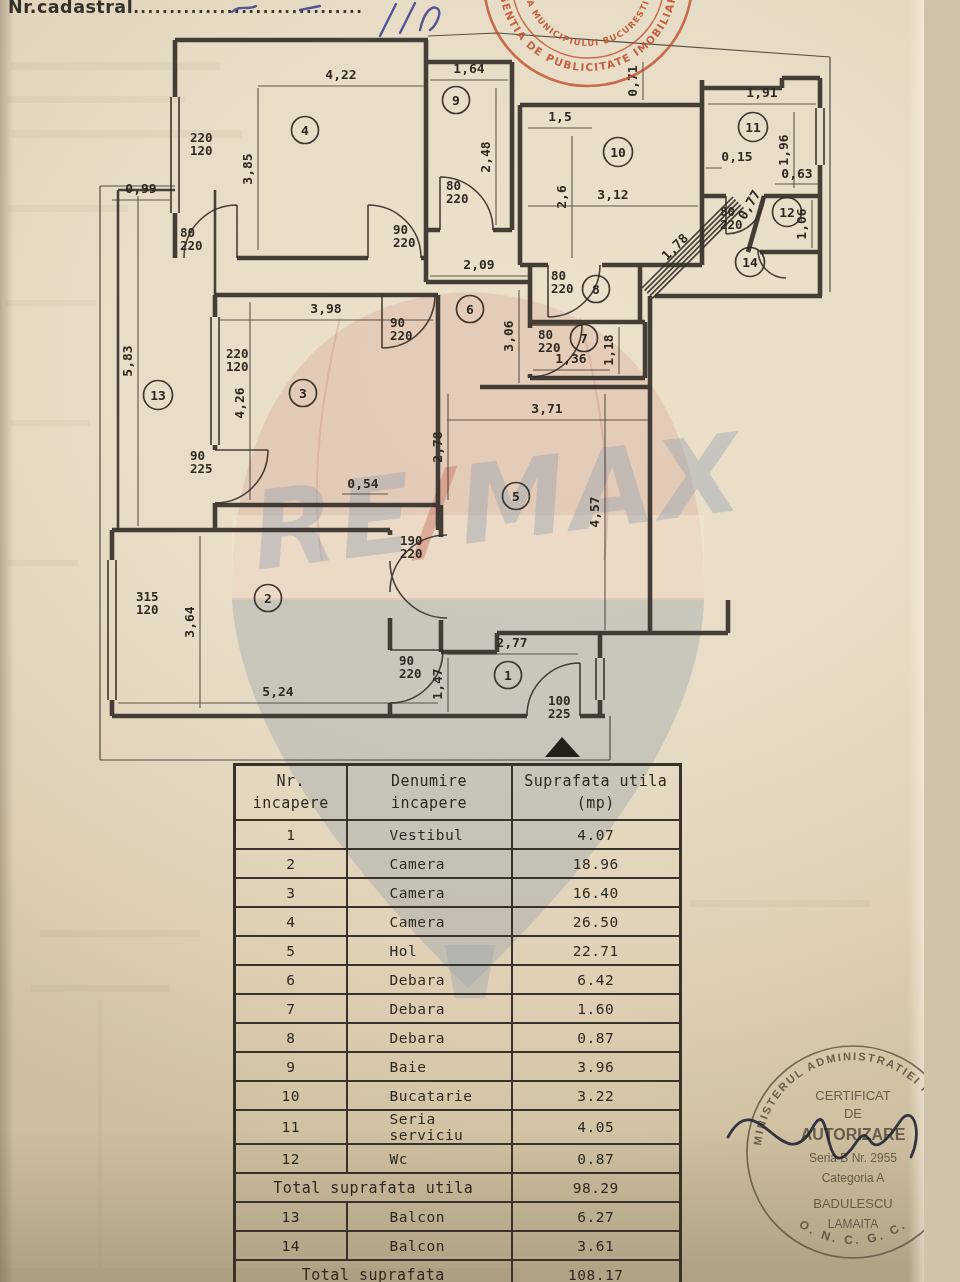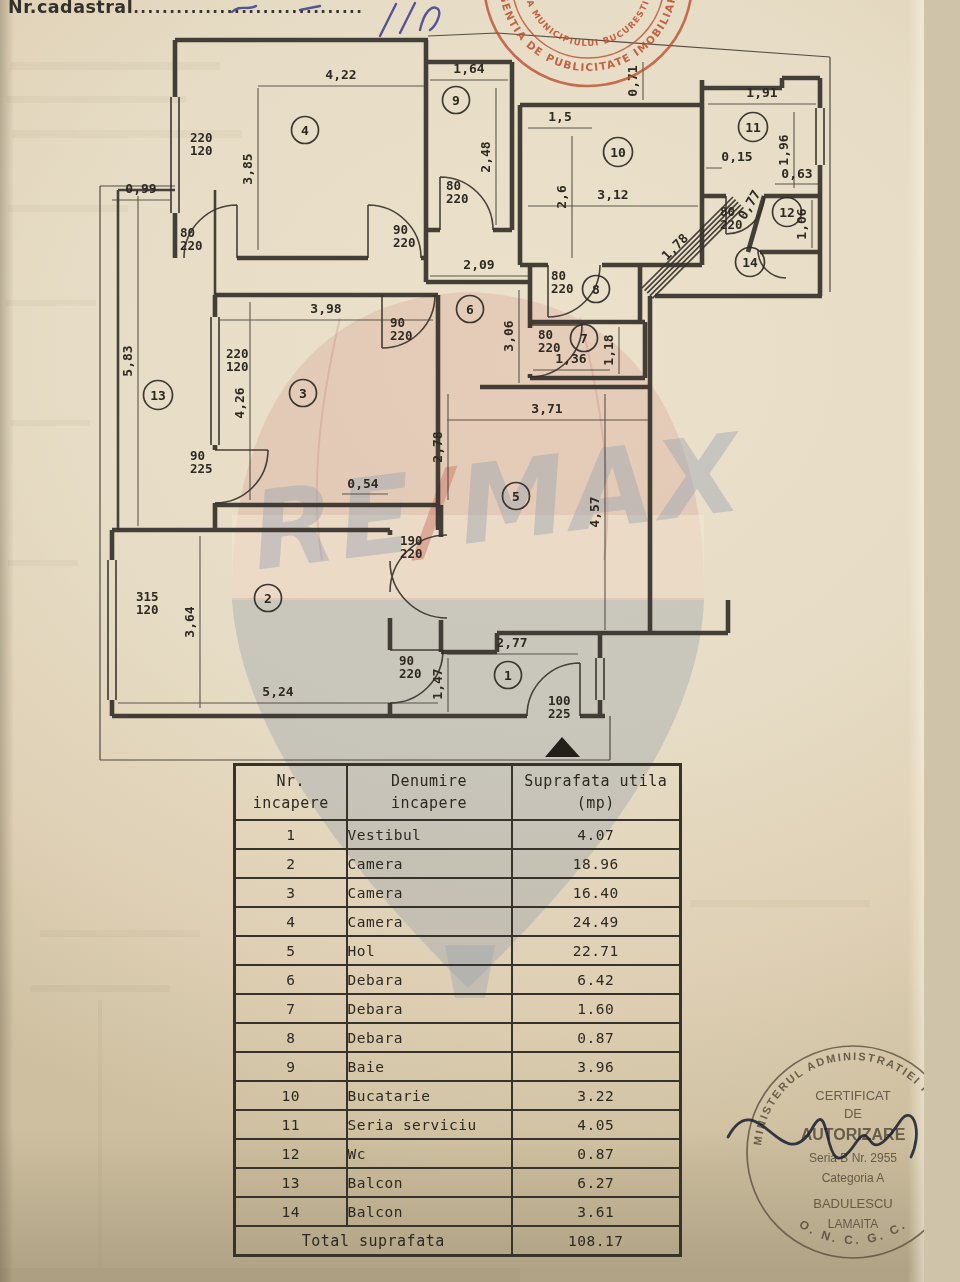--- a/index.html
+++ b/index.html
@@ -26,21 +26,21 @@
   .roomcirc{stroke:#2e2a24;stroke-width:1.7;fill:none;opacity:.92;}
   
   .areas{position:absolute;left:233px;top:763px;width:446px;border-collapse:collapse;
     table-layout:fixed;font-family:"DejaVu Sans Mono", monospace;color:#2d2921;}
   .areas col.c1{width:112px}.areas col.c2{width:165px}.areas col.c3{width:169px}
   .areas th,.areas td{border:2px solid #38332a;font-weight:normal;font-size:14.5px;
     letter-spacing:.5px;padding:0;background:transparent;}
   .areas thead th{height:53px;text-align:center;line-height:1.45;font-size:15px;}
   .areas tbody td{height:27px;}
   .areas td.nr, .areas td.ar{text-align:center;}
-  .areas td.nm{text-align:left;}
+  .areas td.nm{text-align:left;padding-left:42px;}
   .areas td.tot{text-align:center;font-size:15px;}
   .areas{border:3px solid #38332a;}
 </style>
 </head>
 <body>
 
 <div class="page">
 
   <div class="cad-row">
     <span>Nr.cadastral</span><span class="dots">................................</span>
@@ -337,21 +337,21 @@
           <td class="ar">18.96</td>
         </tr>
       <tr>
           <td class="nr">3</td>
           <td class="nm">Camera</td>
           <td class="ar">16.40</td>
         </tr>
       <tr>
           <td class="nr">4</td>
           <td class="nm">Camera</td>
-          <td class="ar">24.49</td>
+          <td class="ar">26.50</td>
         </tr>
       <tr>
           <td class="nr">5</td>
           <td class="nm">Hol</td>
           <td class="ar">22.71</td>
         </tr>
       <tr>
           <td class="nr">6</td>
           <td class="nm">Debara</td>
           <td class="ar">6.42</td>
@@ -380,20 +380,24 @@
           <td class="nr">11</td>
           <td class="nm">Seria serviciu</td>
           <td class="ar">4.05</td>
         </tr>
       <tr>
           <td class="nr">12</td>
           <td class="nm">Wc</td>
           <td class="ar">0.87</td>
         </tr>
       <tr>
+          <td class="tot" colspan="2">Total suprafata utila</td>
+          <td class="ar">98.29</td>
+        </tr>
+      <tr>
           <td class="nr">13</td>
           <td class="nm">Balcon</td>
           <td class="ar">6.27</td>
         </tr>
       <tr>
           <td class="nr">14</td>
           <td class="nm">Balcon</td>
           <td class="ar">3.61</td>
         </tr>
       <tr>

